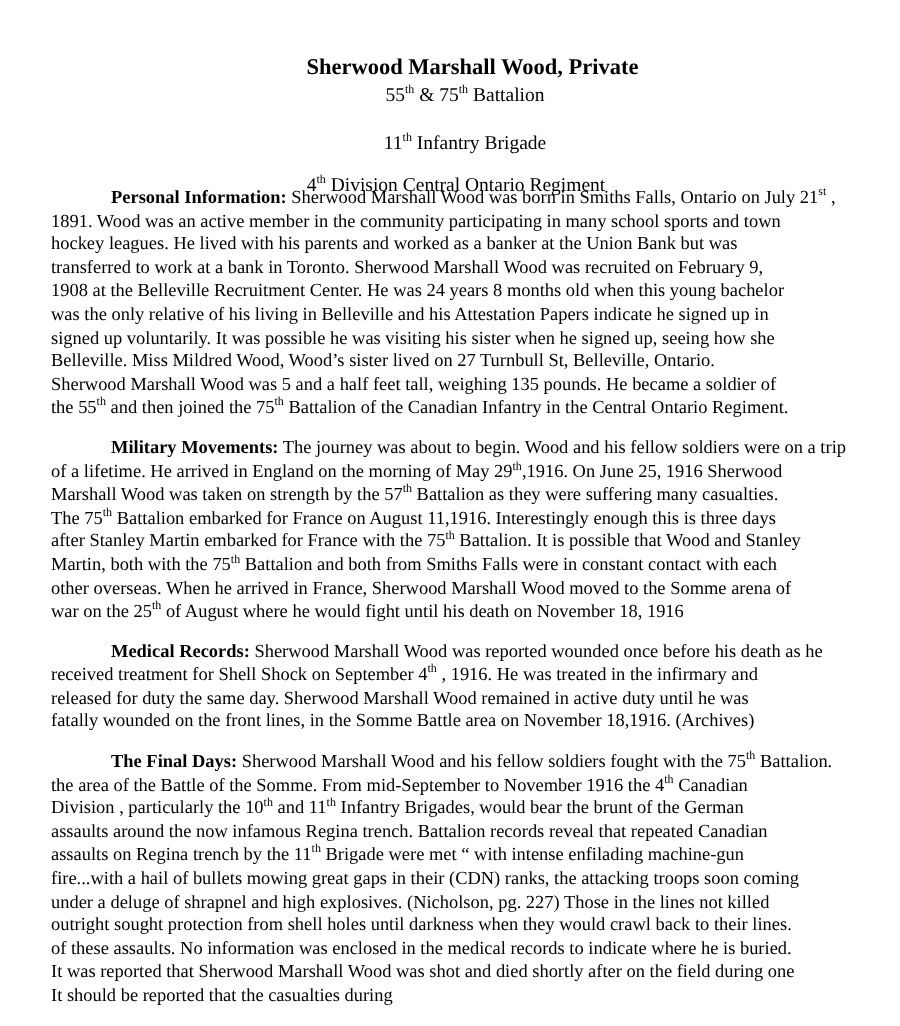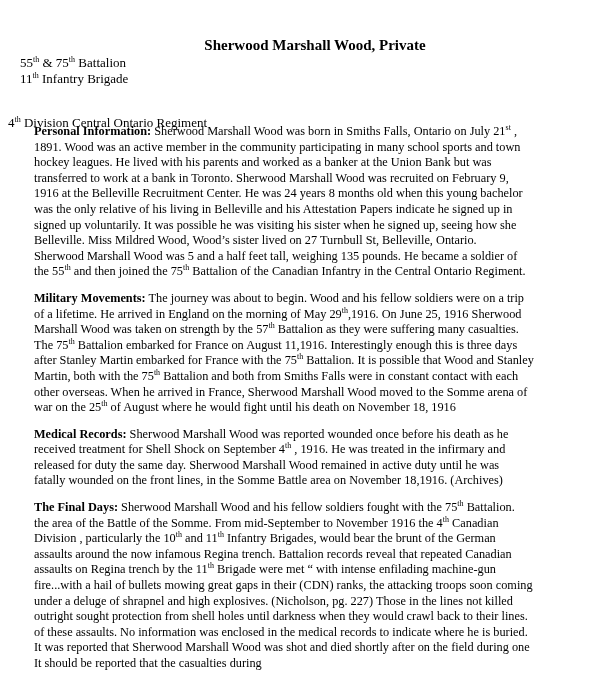--- a/index.html
+++ b/index.html
@@ -1,49 +1,49 @@
 <!DOCTYPE html>
 <html><head>
 <meta charset="utf-8">
 <style>
   html, body { margin:0; padding:0; background:#ffffff; }
   body { width:600px; height:684px; overflow:hidden; position:relative;
          font-family:"Liberation Serif", "DejaVu Serif", serif; color:#000; }
   .page { position:absolute; left:0; top:0; width:600px; height:684px; background:#fff;font-family:Liberation Serif, serif; }
   .title { position:absolute; left:0; width:600px; top:36px; text-align:center;
            font-weight:bold; font-size:15px; line-height:18px; padding-left:30px; box-sizing:border-box; }
-  .sub { position:absolute; left:0; width:600px; font-size:13px; line-height:16px; }
+  .sub { position:absolute; left:0; width:600px; text-align:center; font-size:13px; line-height:16px; }
   .sub1 { top:55px; padding-left:20px; box-sizing:border-box; }
-  .sub2 { top:71px; padding-left:20px; box-sizing:border-box; }
+  .sub2 { top:87px; padding-left:20px; box-sizing:border-box; }
   .sub3 { top:87px; padding-left:8px; box-sizing:border-box;margin-top:28px; }
   sup { font-size:8px; line-height:0; vertical-align:5px; }
   .body { position:absolute; left:34px; top:124px; width:558px; font-size:12.3px; line-height:15.6px; }
   .para { margin:0 0 11px 0; }
   .line { white-space:nowrap; display:block; height:15.6px; }
-  .lbl { font-weight:bold; }
+  .lbl { font-weight:bold;margin-left:40px; }
 </style>
 </head>
 <body>
 
 <div class="page">
 
   <div class="title">Sherwood Marshall Wood, Private</div>
 
   <div class="sub sub1"><span>55</span><sup>th</sup><span> &amp; 75</span><sup>th</sup><span> Battalion</span></div>
   <div class="sub sub2"><span>11</span><sup>th</sup><span>  Infantry Brigade</span></div>
   <div class="sub sub3"><span>4</span><sup>th</sup><span> Division Central Ontario Regiment</span></div>
 
   <div class="body">
 
     <div class="para">
       <span class="line"><span class="lbl">Personal Information:</span><span>  Sherwood Marshall Wood was born in Smiths Falls, Ontario on July 21</span><sup>st</sup><span> ,</span></span>
       <span class="line">1891.   Wood was an active member in the community participating in many school sports and town</span>
       <span class="line">hockey leagues.   He lived with his parents and worked as a banker at the Union Bank but was</span>
       <span class="line">transferred to work at a bank in Toronto.  Sherwood Marshall Wood was recruited on February 9,</span>
-      <span class="line">1916 at the Belleville Recruitment Center.  He was 24 years 8 months old when this young bachelor</span>
+      <span class="line">1908 at the Belleville Recruitment Center.  He was 24 years 8 months old when this young bachelor</span>
       <span class="line">was the only relative of his living in Belleville and his Attestation Papers indicate he signed up in</span>
       <span class="line">signed up voluntarily.  It was possible he was visiting his sister when he signed up, seeing how she</span>
       <span class="line">Belleville.  Miss Mildred Wood, Wood’s sister lived on 27 Turnbull St, Belleville, Ontario.</span>
       <span class="line">Sherwood Marshall Wood was 5  and a half feet tall, weighing 135 pounds.  He became a soldier of</span>
       <span class="line"><span>the 55</span><sup>th</sup><span> and then joined the 75</span><sup>th</sup><span> Battalion of the Canadian Infantry in the Central Ontario Regiment.</span></span>
     </div>
 
     <div class="para">
       <span class="line"><span class="lbl">Military Movements:</span><span>   The journey was about to begin. Wood and his fellow soldiers were on a trip</span></span>
       <span class="line"><span>of a lifetime.  He arrived in England on the morning of May 29</span><sup>th</sup><span>,1916.  On June 25, 1916  Sherwood</span></span>

